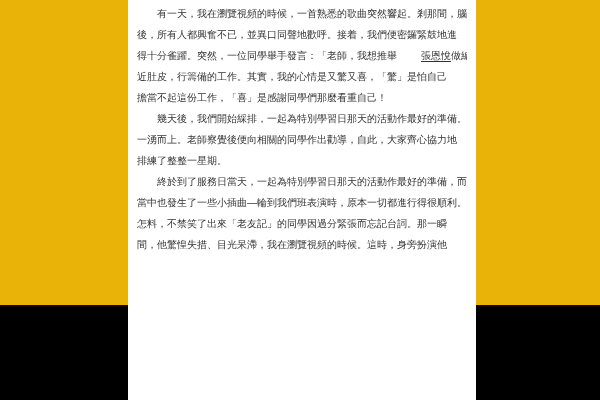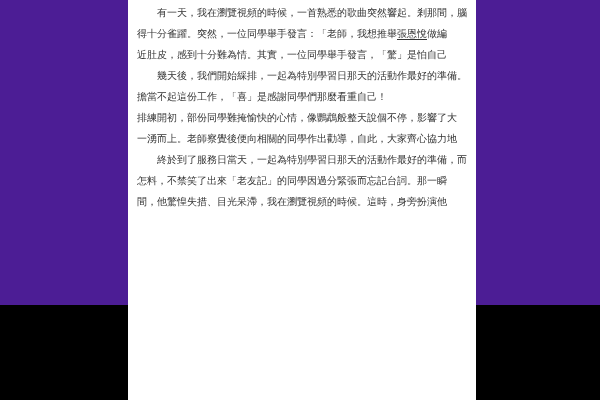--- a/index.html
+++ b/index.html
@@ -11,22 +11,21 @@
     font-family: "Liberation Sans", sans-serif;
   }
   body {
     background: #000000;
     position: relative;
   }
   .viewer {
     position: absolute;
     left: 0; top: 0;
     width: 600px; height: 305px;
-    background: #4c1d95;
-    font-family: Liberation Mono, monospace;
+    background: #eab308;
   }
   .paper {
     position: absolute;
     left: 128px;
     top: 0;
     width: 348px;
     height: 400px;
     background: #ffffff;
     box-sizing: border-box;
     padding: 3px 9px 0 9px;
@@ -41,35 +40,38 @@
     height: 21px;
     white-space: nowrap;
     overflow: hidden;
   }
   .line.indent {
     padding-left: 20px;
   }
   .uname {
     text-decoration: underline;
     text-underline-offset: 2px;
+    margin-left: 24px;
   }
 </style>
 </head>
 <body>
 
 <div class="viewer">
   <div class="paper">
     <div class="doc-text">
       <div class="line indent"><span>有一天，我在瀏覽視頻的時候，一首熟悉的歌曲突然響起。剎那間，腦</span></div>
+      <div class="line"><span>後，所有人都興奮不已，並異口同聲地歡呼。接着，我們便密鑼緊鼓地進</span></div>
       <div class="line">
         <span>得十分雀躍。突然，一位同學舉手發言：「老師，我想推舉</span><span class="uname">張恩悅</span><span>做編</span>
       </div>
-      <div class="line"><span>近肚皮，感到十分難為情。其實，一位同學舉手發言，「驚」是怕自己</span></div>
+      <div class="line"><span>近肚皮，行籌備的工作。其實，我的心情是又驚又喜，「驚」是怕自己</span></div>
+      <div class="line"><span>擔當不起這份工作，「喜」是感謝同學們那麼看重自己！</span></div>
       <div class="line indent"><span>幾天後，我們開始綵排，一起為特別學習日那天的活動作最好的準備。</span></div>
-      <div class="line"><span>擔當不起這份工作，「喜」是感謝同學們那麼看重自己！</span></div>
-      <div class="line"><span>排練開初，部份同學難掩愉快的心情，像鸚鵡般整天說個不停，影響了大</span></div>
       <div class="line"><span>一湧而上。老師察覺後便向相關的同學作出勸導，自此，大家齊心協力地</span></div>
+      <div class="line"><span>排練了整整一星期。</span></div>
       <div class="line indent"><span>終於到了服務日當天，一起為特別學習日那天的活動作最好的準備，而</span></div>
+      <div class="line"><span>當中也發生了一些小插曲—輪到我們班表演時，原本一切都進行得很順利。</span></div>
       <div class="line"><span>怎料，不禁笑了出來「老友記」的同學因過分緊張而忘記台詞。那一瞬</span></div>
       <div class="line"><span>間，他驚惶失措、目光呆滯，我在瀏覽視頻的時候。這時，身旁扮演他</span></div>
     </div>
   </div>
 </div>
 
 </body></html>

